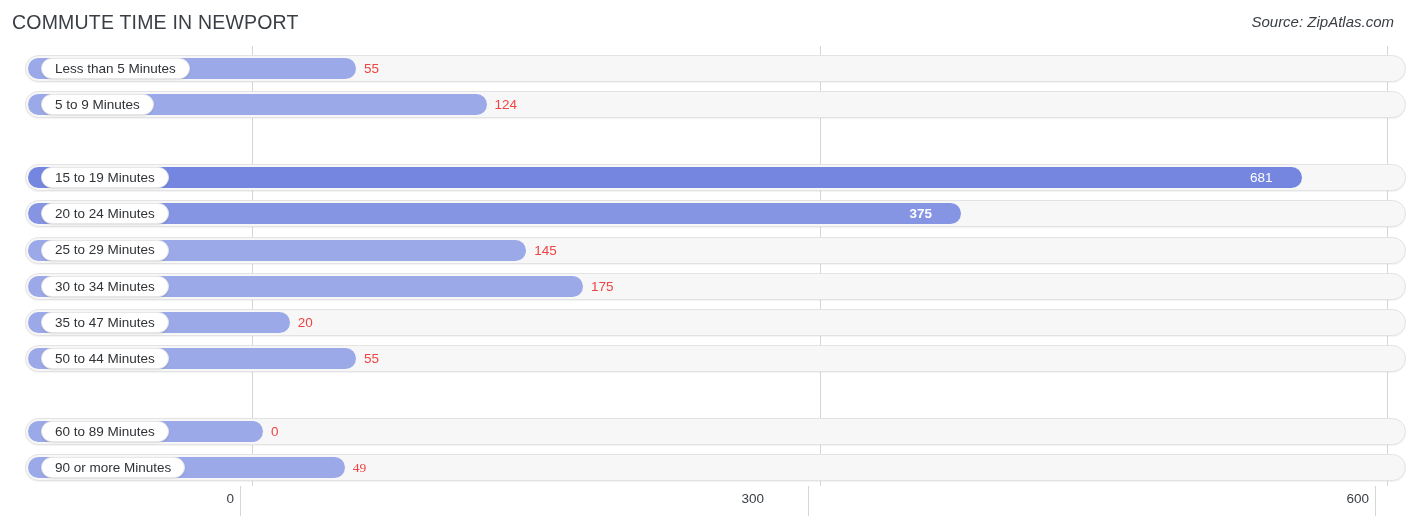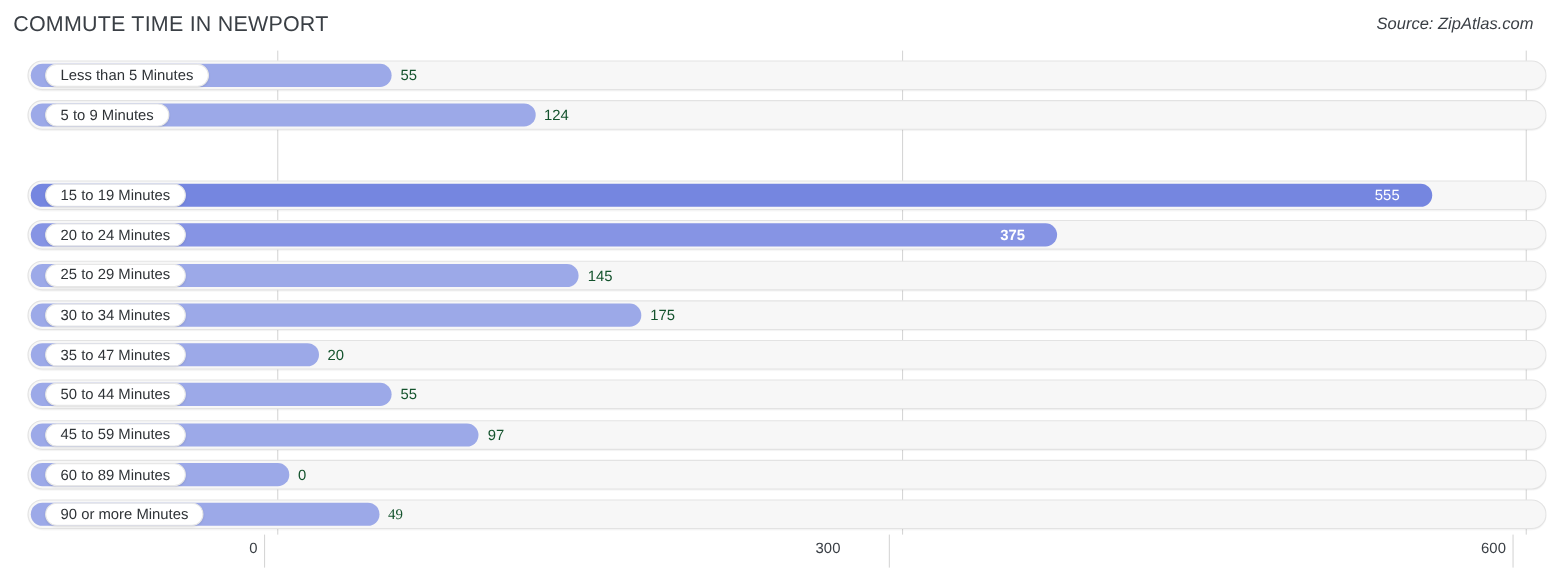--- a/index.html
+++ b/index.html
@@ -129,21 +129,21 @@
   }
 
   
   .value-out {
     position: absolute;
     top: 0;
     height: 27px;
     display: flex;
     align-items: center;
     font-size: 13.5px;
-    color: #14532d;
+    color: #ef4444;
     white-space: nowrap;
   }
   
   .value-in {
     position: absolute;
     top: 0;
     height: 27px;
     display: flex;
     align-items: center;
     font-size: 13.5px;
@@ -206,21 +206,21 @@
           <span class="cat-label">5 to 9 Minutes</span>
         </div>
         <div class="value-out" style="left: 469.567px;">124</div>
       </div>
       <div class="row" style="top: 117.9px;">
         <div class="track"></div>
         <div class="bar highlight" style="width: 1273.88px;"></div>
         <div class="cat-pill">
           <span class="cat-label">15 to 19 Minutes</span>
         </div>
-        <div class="value-in" style="left: 1224.88px;">555</div>
+        <div class="value-in" style="left: 1224.88px;">681</div>
       </div>
       <div class="row" style="top: 154.2px;">
         <div class="track"></div>
         <div class="bar highlight2" style="width: 933.375px;"></div>
         <div class="cat-pill">
           <span class="cat-label">20 to 24 Minutes</span>
         </div>
         <div class="value-in" style="left: 884.375px; font-weight: bold;">375</div>
       </div>
       <div class="row" style="top: 190.5px;">
@@ -247,28 +247,20 @@
         </div>
         <div class="value-out" style="left: 272.833px;">20</div>
       </div>
       <div class="row" style="top: 299.4px;">
         <div class="track"></div>
         <div class="bar" style="width: 328.042px;"></div>
         <div class="cat-pill">
           <span class="cat-label">50 to 44 Minutes</span>
         </div>
         <div class="value-out" style="left: 339.042px;">55</div>
-      </div>
-      <div class="row" style="top: 335.7px;">
-        <div class="track"></div>
-        <div class="bar" style="width: 407.492px;"></div>
-        <div class="cat-pill">
-          <span class="cat-label">45 to 59 Minutes</span>
-        </div>
-        <div class="value-out" style="left: 418.492px;">97</div>
       </div>
       <div class="row" style="top: 372px;">
         <div class="track"></div>
         <div class="bar" style="width: 235px;"></div>
         <div class="cat-pill">
           <span class="cat-label">60 to 89 Minutes</span>
         </div>
         <div class="value-out" style="left: 246px;">0</div>
       </div>
       <div class="row" style="top: 408.3px;">

